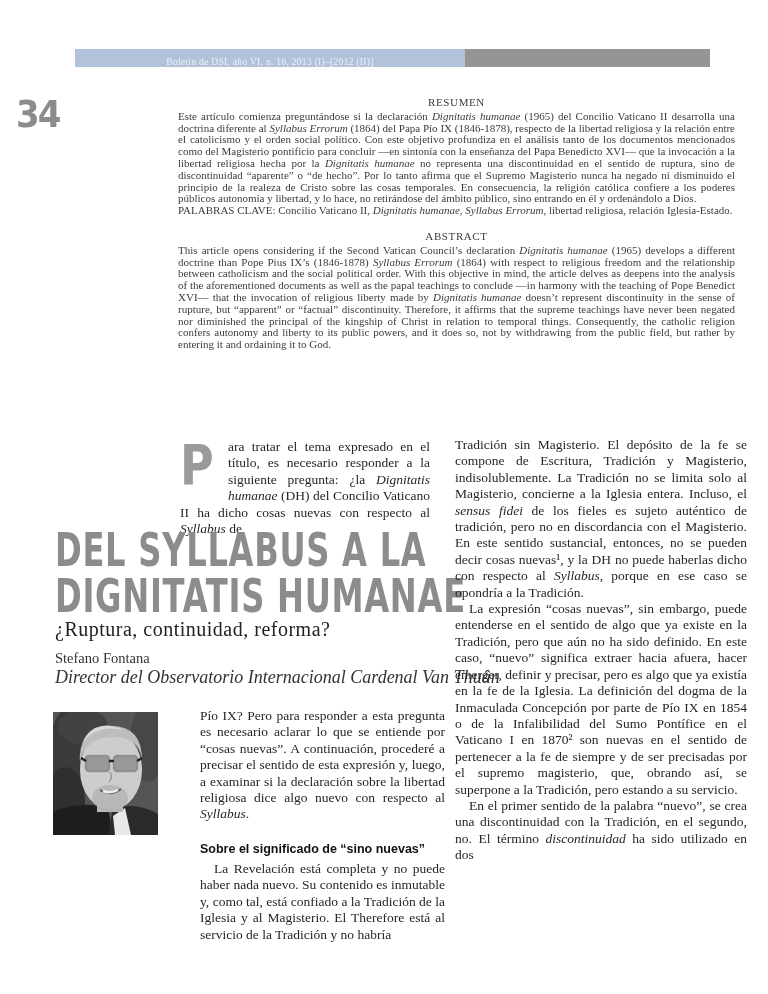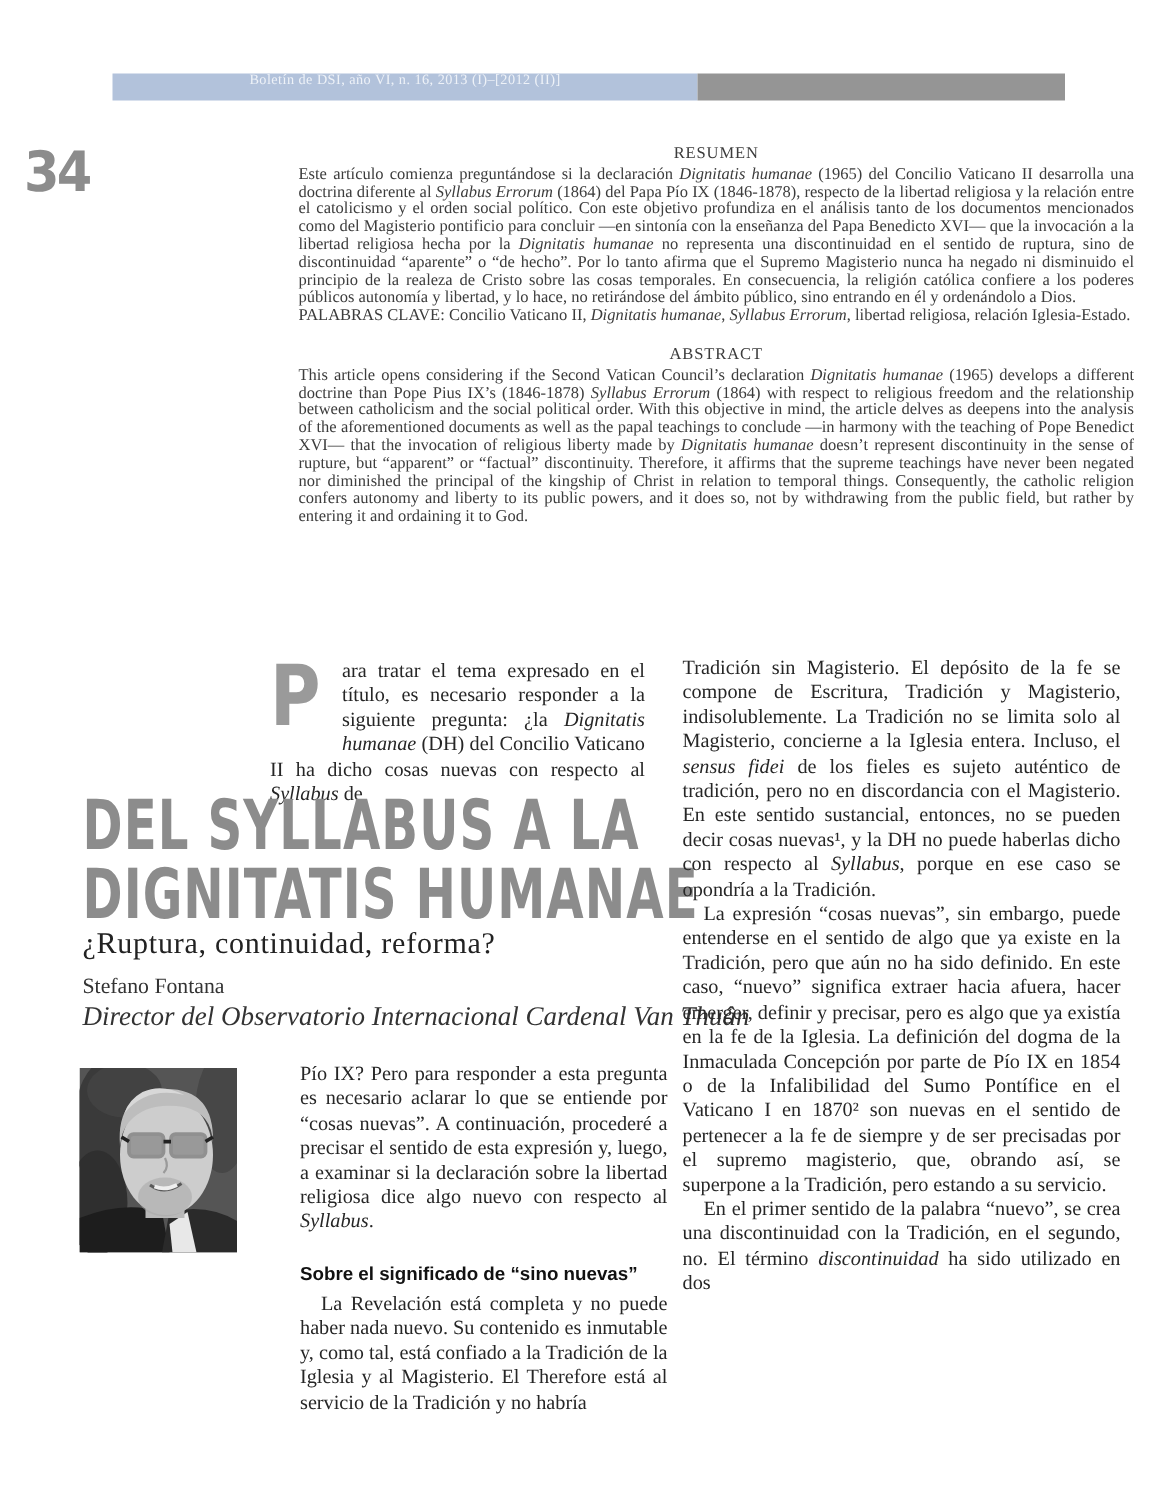--- a/index.html
+++ b/index.html
@@ -5,33 +5,33 @@
   html,body{margin:0;padding:0;background:#ffffff;}
   .page{
     position:relative;
     width:768px;height:994px;
     background:#ffffff;
     overflow:hidden;
     font-family:"Liberation Serif", serif;
   }
   
   .topbar{position:absolute;top:49px;left:75px;height:18px;display:flex;}
-  .topbar-blue{width:390px;height:18px;background:#b2c2db;display:flex;align-items:flex-start;justify-content:center;}
+  .topbar-blue{width:390px;height:18px;background:#b2c2db;display:flex;align-items:flex-end;justify-content:center;}
   .topbar-gray{width:245px;height:18px;background:#959595;}
   .topbar-text{font-size:9.5px;color:#eef2f8;letter-spacing:.3px;white-space:nowrap;}
   
   .pagenum{
     position:absolute;left:16px;top:96px;
     font-family:"DejaVu Sans", sans-serif;font-weight:bold;
     font-size:37px;color:#8c8c8c;letter-spacing:-2px;
     transform:scaleX(.92);transform-origin:left top;line-height:1;
   }
   
   .absblock{
-    position:absolute;left:199px;top:97px;width:557px;
+    position:absolute;left:178px;top:97px;width:557px;
     font-size:11px;line-height:11.8px;color:#3c3c3c;text-align:justify;
   }
   .absblock h3{
     margin:0 0 2px 0;font-size:11px;font-weight:normal;text-align:center;
     letter-spacing:.6px;color:#3c3c3c;
   }
   .absblock h3.second{margin-top:14px;}
   .absblock p{margin:0;}
   
   .title-wrap{

